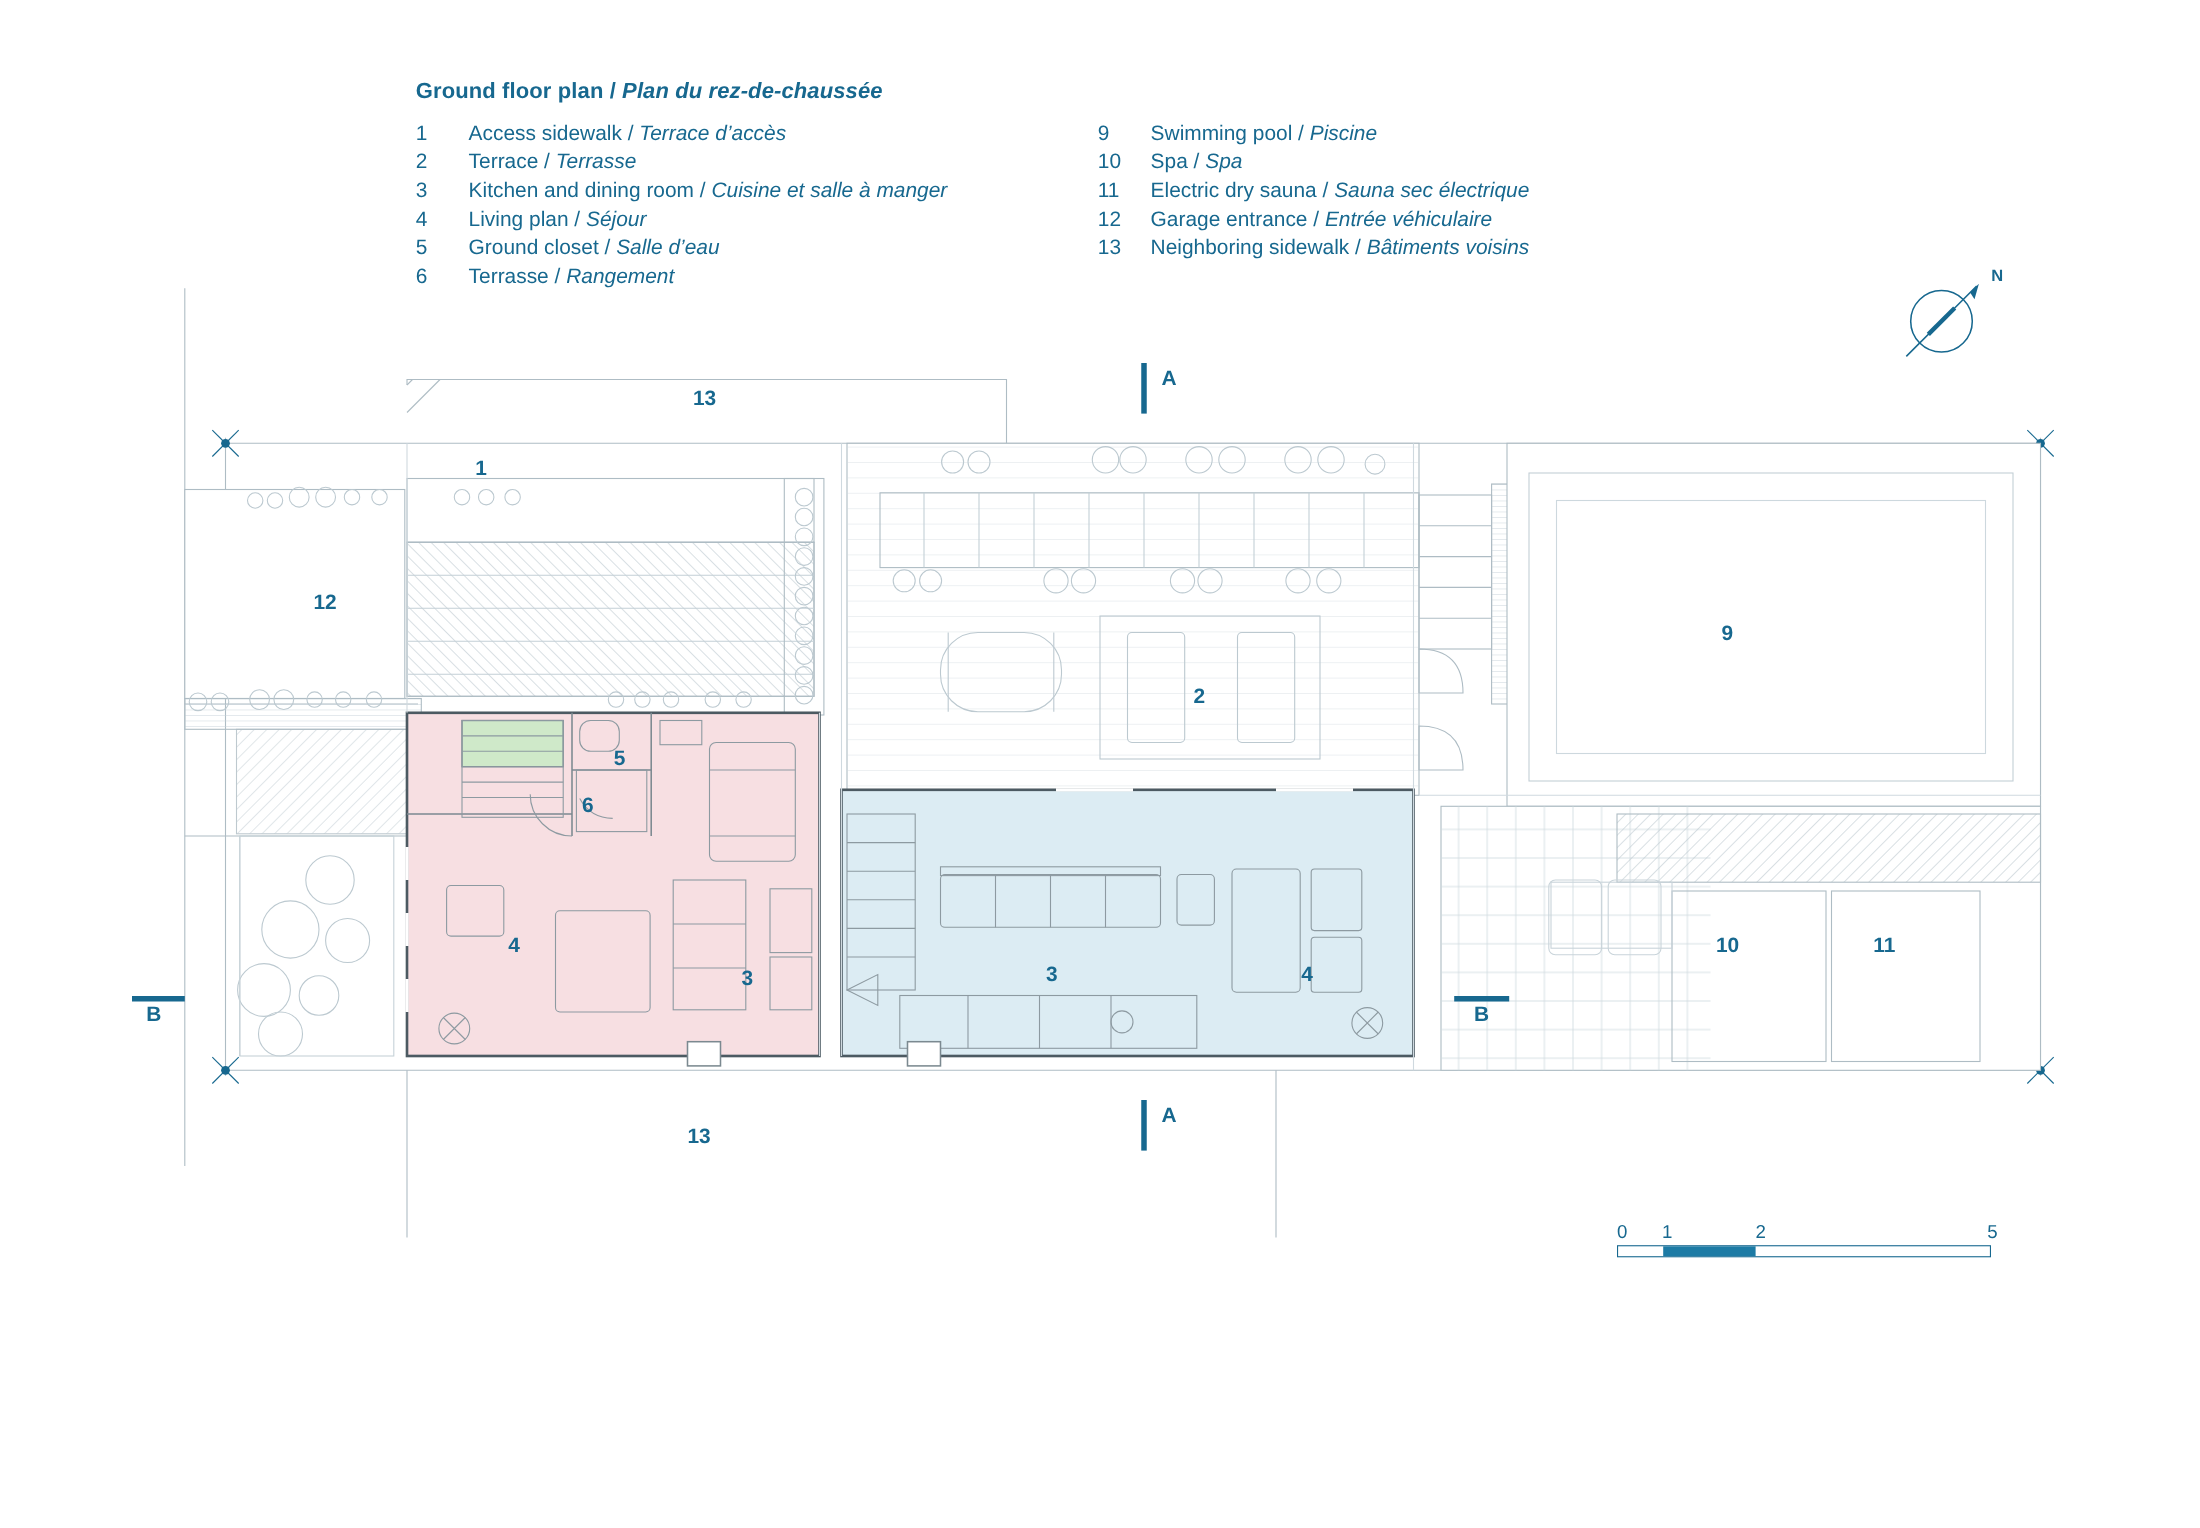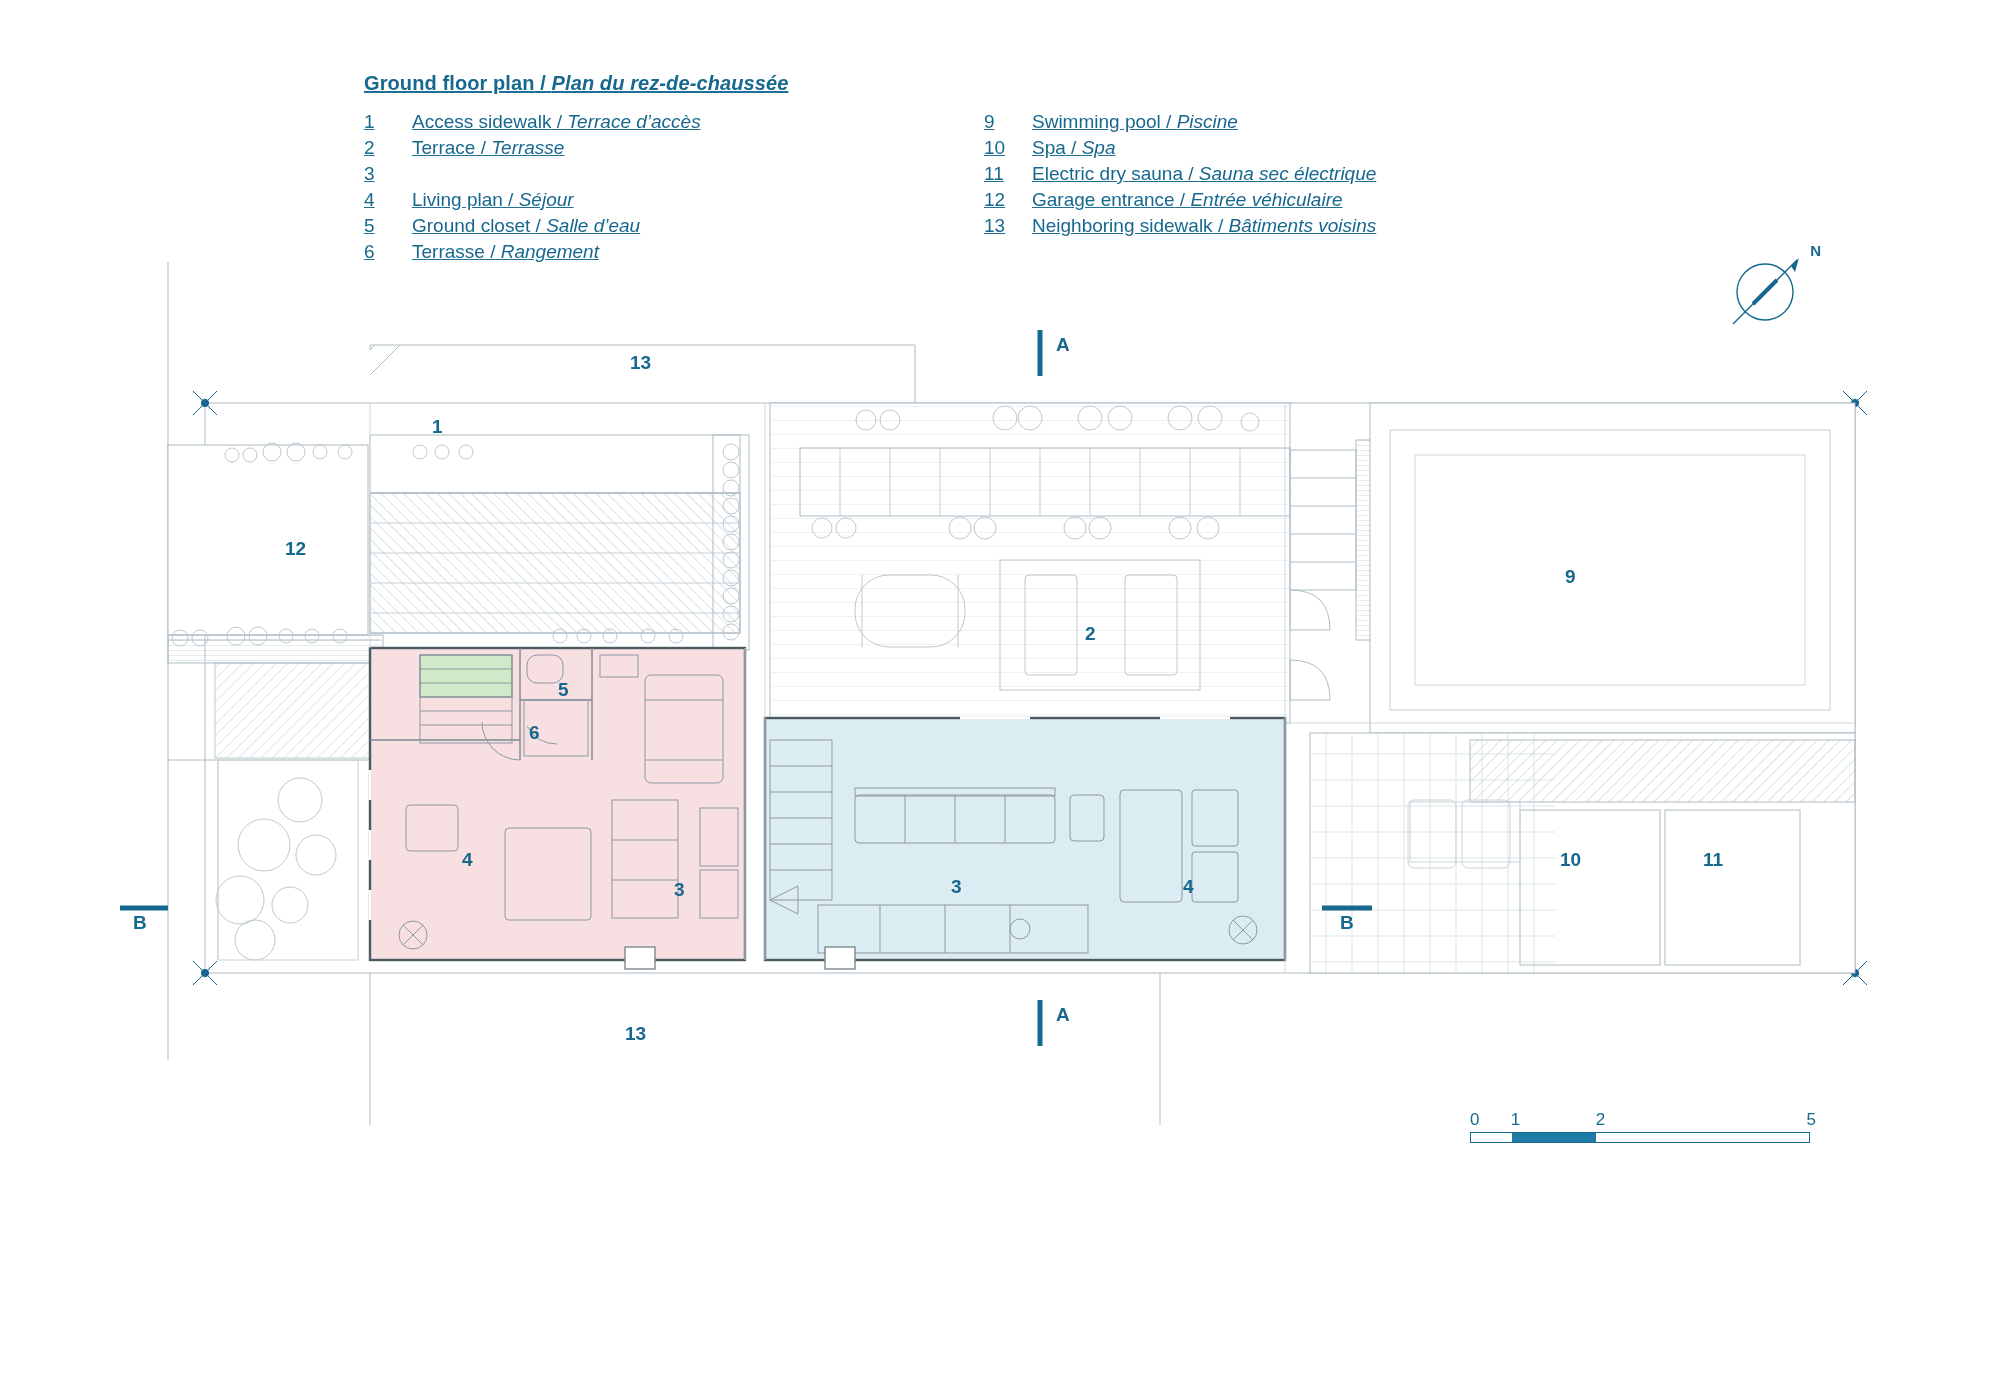--- a/index.html
+++ b/index.html
@@ -1,21 +1,21 @@
 <!DOCTYPE html>
 <html><head>
 <meta charset="utf-8">
 <style>
   html,body{margin:0;padding:0;background:#ffffff;}
   body{width:2000px;height:1389px;position:relative;overflow:hidden;
        font-family:"Liberation Sans", sans-serif;color:#1f6f96;}
   .plan{position:absolute;inset:0;}
 
   
-  #legend{position:absolute;left:364px;top:72px;width:1120px;text-decoration:underline;}
+  #legend{position:absolute;left:378px;top:72px;width:1120px;}
   #legend .title{font-size:20px;font-weight:bold;color:#17688f;letter-spacing:.1px;}
   #legend .title .it{font-style:italic;}
   .legend-cols{display:flex;margin-top:14px;}
   .legend-col{display:block;}
   .legend-col.left{width:620px;}
   .legend-col.right{width:480px;}
   .legend-row{display:flex;font-size:19px;line-height:26px;color:#17688f;}
   .legend-row .num{width:48px;flex:none;}
   .legend-row .txt .it{font-style:italic;}
 
@@ -46,20 +46,21 @@
       <div class="legend-row">
         <span class="num">1</span>
         <span class="txt"><span>Access sidewalk</span><span> / </span><span class="it">Terrace d’accès</span></span>
       </div>
       <div class="legend-row">
         <span class="num">2</span>
         <span class="txt"><span>Terrace</span><span> / </span><span class="it">Terrasse</span></span>
       </div>
       <div class="legend-row">
         <span class="num">3</span>
+        <span class="txt"><span>Kitchen and dining room</span><span> / </span><span class="it">Cuisine et salle à manger</span></span>
       </div>
       <div class="legend-row">
         <span class="num">4</span>
         <span class="txt"><span>Living plan</span><span> / </span><span class="it">Séjour</span></span>
       </div>
       <div class="legend-row">
         <span class="num">5</span>
         <span class="txt"><span>Ground closet</span><span> / </span><span class="it">Salle d’eau</span></span>
       </div>
       <div class="legend-row">

